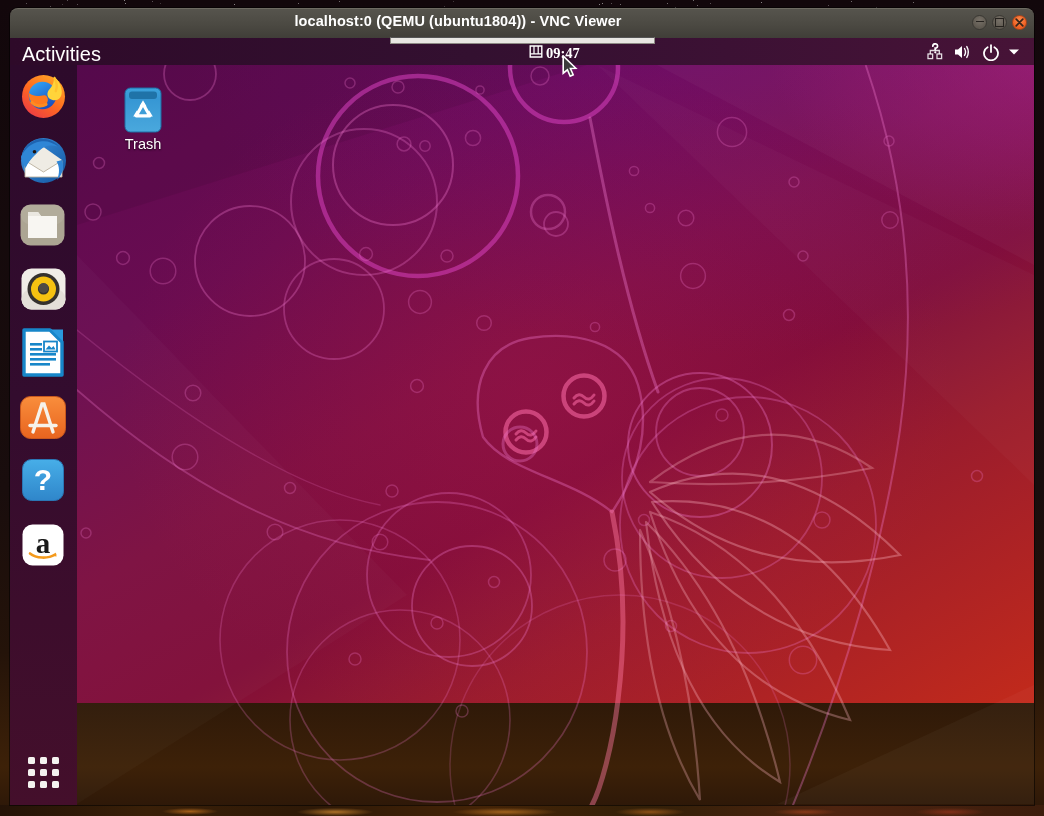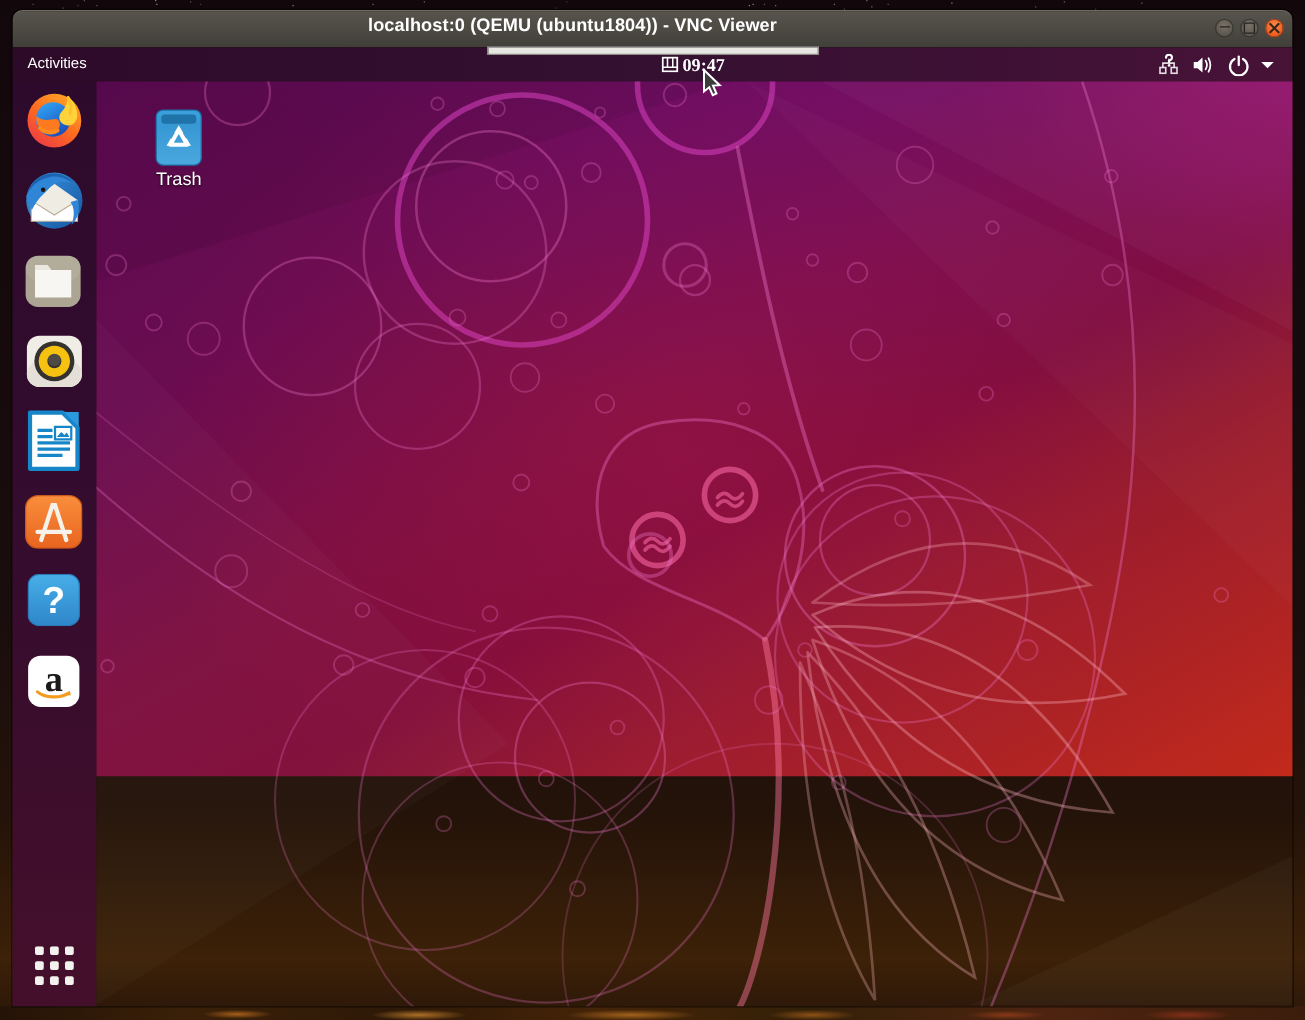--- a/index.html
+++ b/index.html
@@ -62,21 +62,21 @@
   <div class="abs" style="left:975.5px;top:20.7px;width:8px;height:1.6px;background:#26231f;"></div>
   <div class="abs" style="left:991.5px;top:14.5px;width:15px;height:15px;border-radius:50%;
      background:radial-gradient(circle at 50% 35%,#787168 0%,#5d584f 70%);border:1px solid #3a3833;box-sizing:border-box;"></div>
   <div class="abs" style="left:995px;top:18px;width:6.5px;height:6.5px;border:1.6px solid #26231f;"></div>
   <div class="abs" style="left:1012px;top:14.5px;width:15px;height:15px;border-radius:50%;
      background:radial-gradient(circle at 50% 35%,#fd8e4e 0%,#ef5f22 65%);border:1px solid #a8441a;box-sizing:border-box;"></div>
   <svg class="abs" style="left:1015px;top:17.5px" width="9" height="9" viewBox="0 0 9 9">
     <path d="M1.2,1.2 L7.8,7.8 M7.8,1.2 L1.2,7.8" stroke="#38251a" stroke-width="1.7" stroke-linecap="round"></path>
   </svg>
 
-  <div class="abs" style="left:77px;top:65px;width:957px;height:556px;
+  <div class="abs" style="left:77px;top:65px;width:957px;height:638px;
      background:
        radial-gradient(ellipse 420px 260px at 103% -2%, rgba(170,30,150,0.5) 0%, rgba(170,30,150,0) 70%),
        radial-gradient(ellipse 780px 470px at 68% -6%, rgba(118,16,165,0.30) 0%, rgba(118,16,165,0) 70%),
        radial-gradient(ellipse 600px 500px at 48% 52%, rgba(200,30,90,0.22) 0%, rgba(200,30,90,0) 70%),
        linear-gradient(150.8deg,#5c0a52 0%,#6a0c50 25%,#7c0f40 45%,#800d38 59%,#8e1733 67%,#9a1c2d 73%,#c22a1b 100%);">
     <svg width="957" height="740" viewBox="0 0 957 740" style="position:absolute;left:0;top:0">
 
 <polygon points="0,0 510,0 0,160" fill="rgba(0,0,0,0.07)"></polygon>
 <polygon points="580,0 957,0 957,200" fill="rgba(255,255,255,0.03)"></polygon>
 <polygon points="0,190 330,530 0,739" fill="rgba(255,255,255,0.022)"></polygon>
@@ -185,21 +185,21 @@
         <path d="M28.8,29.6 L21.6,29.6 L25.2,23.4 Z"></path>
       </g>
     </svg>
     <div class="abs" style="left:23px;top:71px;width:86px;text-align:center;font-size:14.5px;color:#ffffff;
         text-shadow:0 1px 2px rgba(0,0,0,0.8);">Trash</div>
 
   </div>
 
   <div class="abs" style="left:10px;top:38px;width:1024px;height:27px;
      background:linear-gradient(90deg,#2e0a29 0%,#331030 45%,#3c1134 70%,#471337 100%);"></div>
-  <div class="abs" style="left:22px;top:43px;height:18px;font-size:12px;color:#ffffff;">Activities</div>
+  <div class="abs" style="left:22px;top:43px;height:18px;font-size:20px;color:#ffffff;">Activities</div>
   <svg class="abs" style="left:529px;top:45px" width="14" height="13" viewBox="0 0 14 13">
     <g stroke="#ffffff" stroke-width="1.4" fill="none">
       <path d="M1.2,1 L12.8,1 L12.8,12 L1.2,12 Z"></path>
       <path d="M5.0,1 L5.0,8.8 M9.2,1 L9.2,8.8 M1.2,8.8 L12.8,8.8" stroke-width="1.25"></path>
     </g>
   </svg>
   <div class="abs" style="left:546px;top:44.5px;font-size:14.5px;font-weight:bold;color:#ffffff;letter-spacing:0px;font-family:Liberation Serif, serif;">09:47</div>
 
   <svg class="abs" style="left:926px;top:43px" width="18" height="18" viewBox="0 0 18 18">
     <rect x="2" y="11" width="4.6" height="4.6" fill="none" stroke="rgba(255,255,255,0.85)" stroke-width="1.3"></rect>

